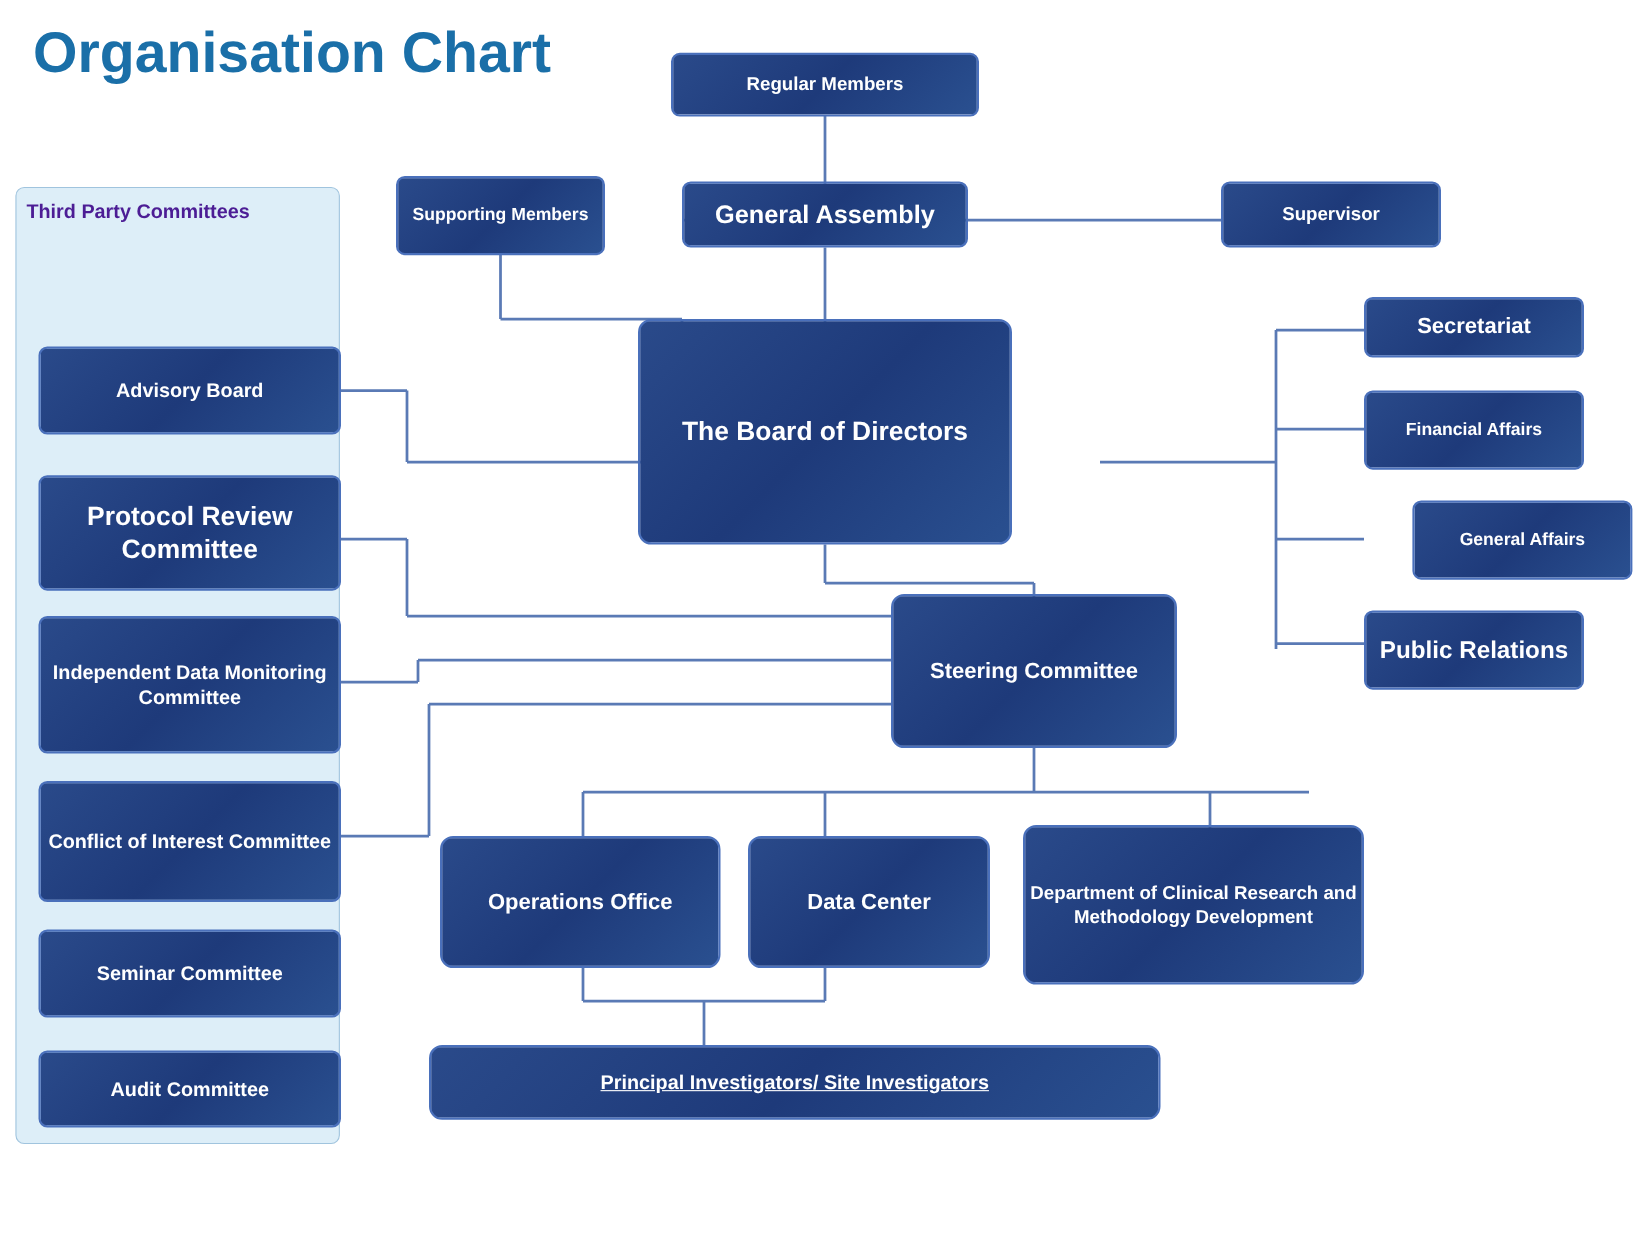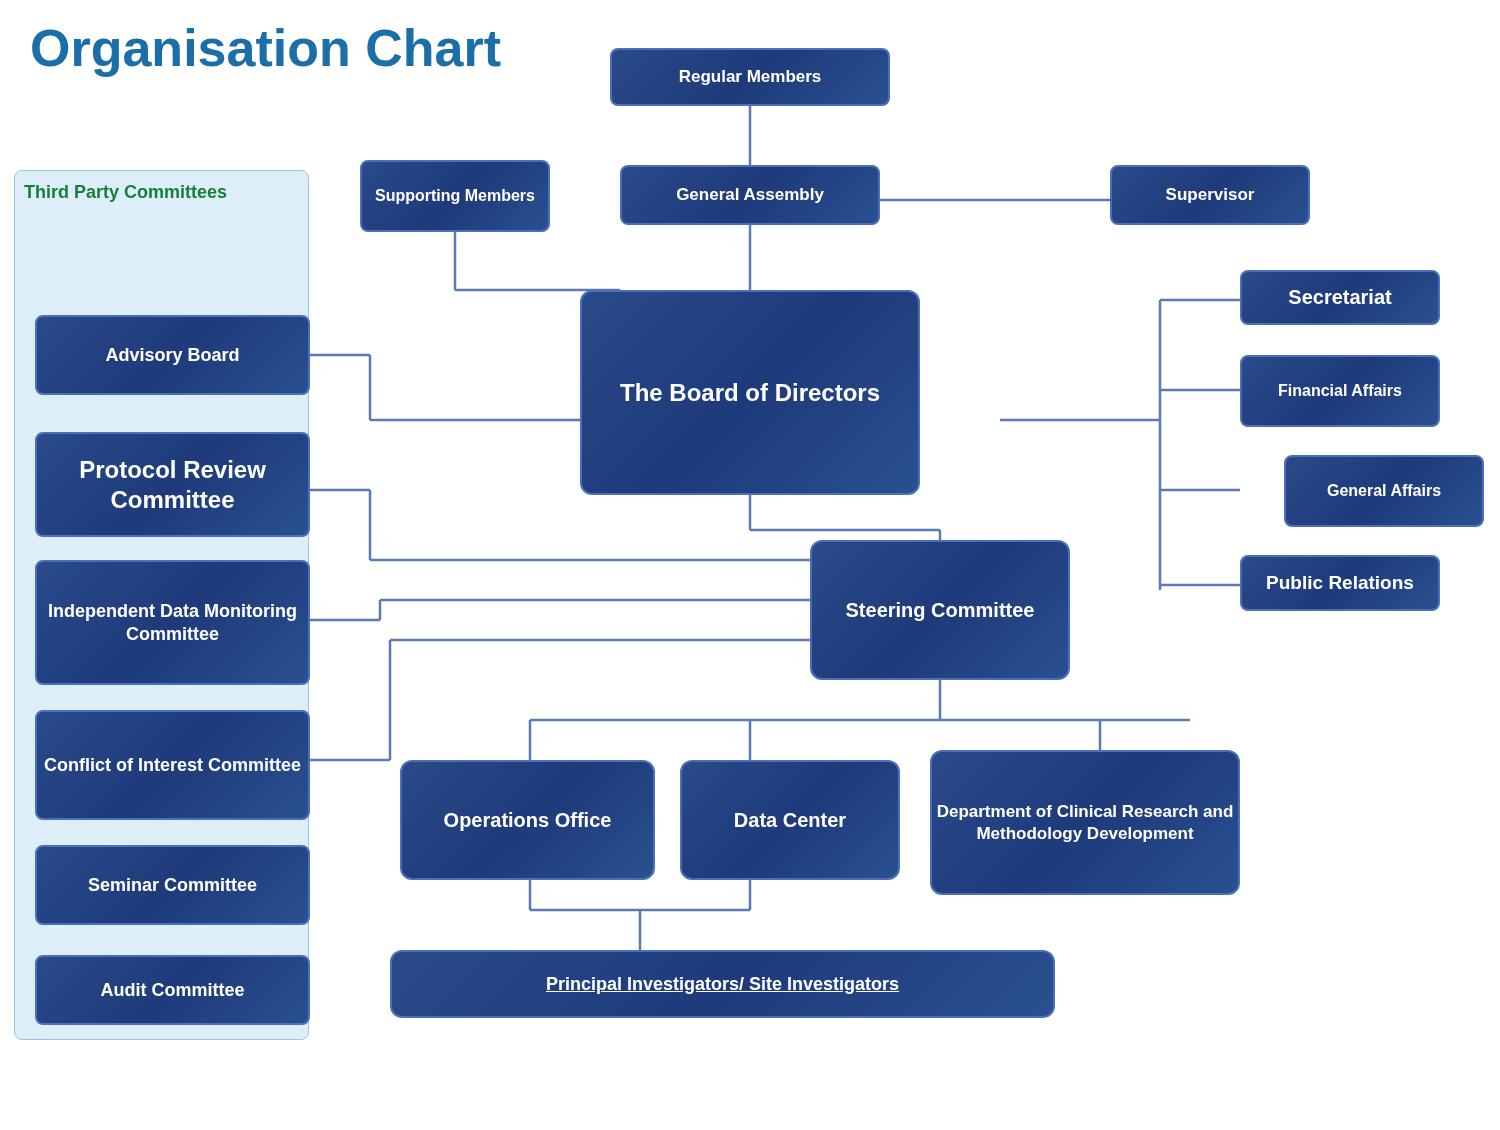--- a/index.html
+++ b/index.html
@@ -56,21 +56,21 @@
       width: 295px;
       height: 870px;
     }
 
     .third-party-label {
       position: absolute;
       top: 182px;
       left: 24px;
       font-weight: bold;
       font-size: 18px;
-      color: #15803d;
+      color: #4c1d95;
     }
 
     
     .connector-svg {
       position: absolute;
       top: 0; left: 0;
       width: 1500px;
       height: 1130px;
       pointer-events: none;
     }
@@ -137,21 +137,21 @@
 <div class="page-title">Organisation Chart</div>
 
 <div class="node node-small" style="left:610px; top:48px; width:280px; height:58px; font-size:17px;">
   <span>Regular Members</span>
 </div>
 
 <div class="node node-small" style="left:360px; top:160px; width:190px; height:72px; font-size:16px;">
   <span>Supporting Members</span>
 </div>
 
-<div class="node node-small" style="left:620px; top:165px; width:260px; height:60px; font-size:17px;">
+<div class="node node-small" style="left:620px; top:165px; width:260px; height:60px; font-size:23px;">
   <span>General Assembly</span>
 </div>
 
 <div class="node node-small" style="left:1110px; top:165px; width:200px; height:60px; font-size:17px;">
   <span>Supervisor</span>
 </div>
 
 <div class="node node-dark" style="left:580px; top:290px; width:340px; height:205px; font-size:24px;">
   <span>The Board of Directors</span>
 </div>
@@ -161,21 +161,21 @@
 </div>
 
 <div class="node node-small" style="left:1240px; top:355px; width:200px; height:72px; font-size:16px;">
   <span>Financial Affairs</span>
 </div>
 
 <div class="node node-small" style="left:1240px; top:455px; width:200px; height:72px; font-size:16px;margin-left:44px;">
   <span>General Affairs</span>
 </div>
 
-<div class="node node-small" style="left:1240px; top:555px; width:200px; height:56px; font-size:19px;">
+<div class="node node-small" style="left:1240px; top:555px; width:200px; height:72px; font-size:22px;">
   <span>Public Relations</span>
 </div>
 
 <div class="node node-dark" style="left:810px; top:540px; width:260px; height:140px; font-size:20px;">
   <span>Steering Committee</span>
 </div>
 
 <div class="node node-dark" style="left:400px; top:760px; width:255px; height:120px; font-size:20px;">
   <span>Operations Office</span>
 </div>

